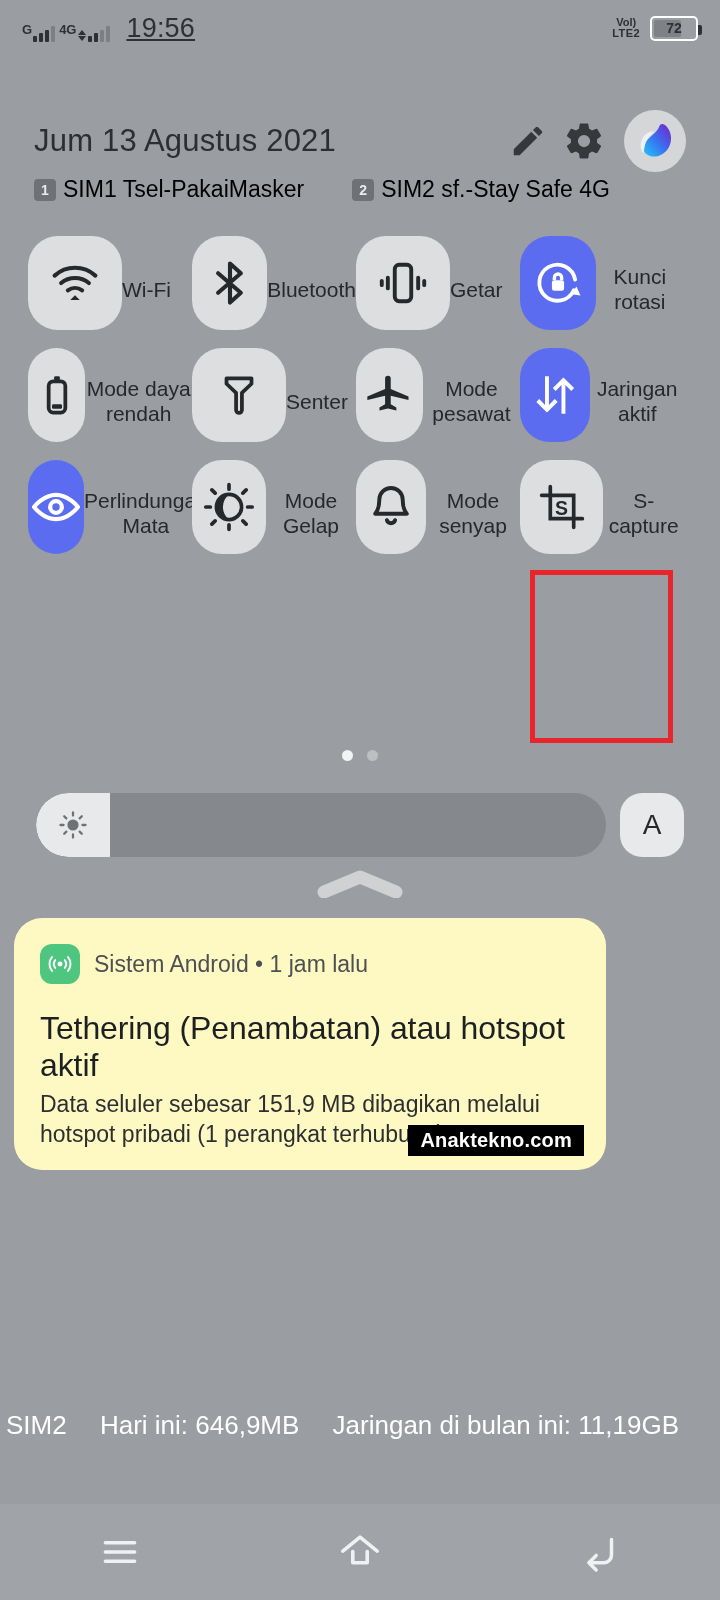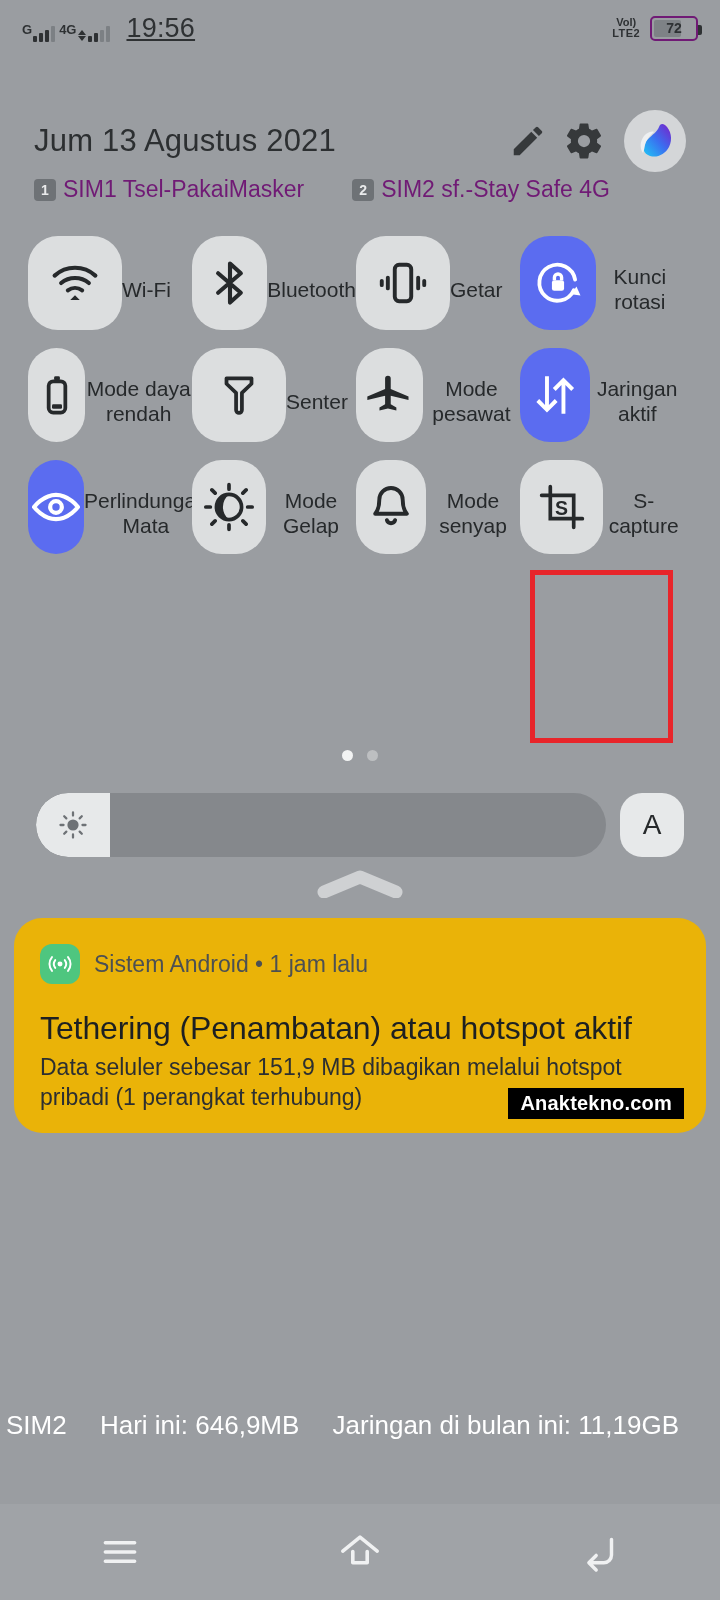--- a/index.html
+++ b/index.html
@@ -31,21 +31,21 @@
   .bars i.off { background:#7c8084; }
   .arrows { display:flex; flex-direction:column; justify-content:center; gap:1px; margin:0 2px 1px 1px; }
   .arrows span { width:0;height:0;border-left:4px solid transparent;border-right:4px solid transparent; }
   .arrows .up { border-bottom:5px solid #2e3133; }
   .arrows .dn { border-top:5px solid #2e3133; }
   .clock { font-size:27px; color:#2e3133; margin-left:12px; letter-spacing:.2px; line-height:1;text-decoration:underline; }
   .sb-right { display:flex; align-items:center; gap:10px; }
   .volte { font-size:11px; font-weight:700; color:#2e3133; line-height:1.0; text-align:center; }
   .volte .r2 { letter-spacing:.4px; }
   .batt {
-    width:48px; height:25px; border:2px solid #701a75; border-radius:5px;
+    width:48px; height:25px; border:2px solid #ffffff; border-radius:5px;
     position:relative; display:flex; align-items:center; justify-content:center;
   }
   .batt:after{content:"";position:absolute;right:-6px;top:7px;width:4px;height:10px;background:#2e3133;border-radius:0 2px 2px 0;}
   .batt .fill{position:absolute;left:2px;top:2px;bottom:2px;width:62%;background:#7e8286;border-radius:2px;}
   .batt .num{position:relative;font-size:14px;font-weight:700;color:#2e3133;}
 
   
   .header { position:absolute; top:110px; left:0; width:720px; padding:0 34px;
             display:flex; align-items:center; }
   .date { font-size:31px; color:#2c2f31; flex:1; letter-spacing:.2px; }
@@ -54,21 +54,21 @@
     width:62px;height:62px;border-radius:50%;background:#d4d6d8;
     display:flex;align-items:center;justify-content:center;margin-left:12px;
   }
   .sims { position:absolute; top:176px; left:0; width:720px; padding:0 34px;
           display:flex; align-items:center; }
   .sim { display:flex; align-items:center; margin-right:48px; }
   .sim-badge {
     width:22px;height:22px;border-radius:4px;background:#6e7276;color:#e9eaeb;
     font-size:14px;font-weight:700;display:flex;align-items:center;justify-content:center;margin-right:7px;
   }
-  .sim-name { font-size:23px; color:#701a75; white-space:nowrap; }
+  .sim-name { font-size:23px; color:#000000; white-space:nowrap; }
 
   
   .tiles { position:absolute; top:236px; left:0; width:720px; }
   .trow { display:flex; padding:0 28px; margin-bottom:8px; }
   .tile { width:164px; display:flex; align-items:center; }
   .tbtn {
     width:94px;height:94px;border-radius:30px;background:#dcdedf;
     display:flex;align-items:center;justify-content:center;
   }
   .tbtn.on { background:#5b6cf0; }
@@ -88,22 +88,22 @@
             display:flex; align-items:center; gap:14px; }
   .slider { flex:1; height:64px; border-radius:32px; background:#85888c; position:relative; overflow:hidden; }
   .slider .sfill { position:absolute; left:0;top:0;bottom:0; width:13%; background:#e7e9ea; border-radius:32px 0 0 32px;
                    display:flex;align-items:center;justify-content:center; }
   .autobtn { width:64px;height:64px;border-radius:22px;background:#e7e9ea;
              display:flex;align-items:center;justify-content:center;
              font-size:28px;color:#26292b; }
   .handle { position:absolute; top:868px; left:0; width:720px; display:flex; justify-content:center; }
 
   
-  .notif { position:absolute; top:918px; left:14px; width:692px; border-radius:28px;
-           background:#eab308; padding:26px 26px 20px 26px; }
+  .notif { position:absolute; top:918px; left:14px; width:592px; border-radius:28px;
+           background:#fef9c3; padding:26px 26px 20px 26px; }
   .n-head { display:flex; align-items:center; gap:14px; }
   .n-appicon { width:40px;height:40px;border-radius:12px;background:#4ec67f;
                display:flex;align-items:center;justify-content:center; }
   .n-meta { font-size:23px; color:#4c5053; }
   .n-title { margin-top:26px; font-size:32px; color:#1d2022; letter-spacing:-.1px; }
   .n-body { margin-top:6px; font-size:23px; color:#2c2f31; line-height:1.3; }
   .watermark { position:absolute; right:22px; bottom:14px; background:#000; color:#fff;
                font-size:20px; font-weight:700; padding:4px 12px; letter-spacing:.2px; }
 
   

